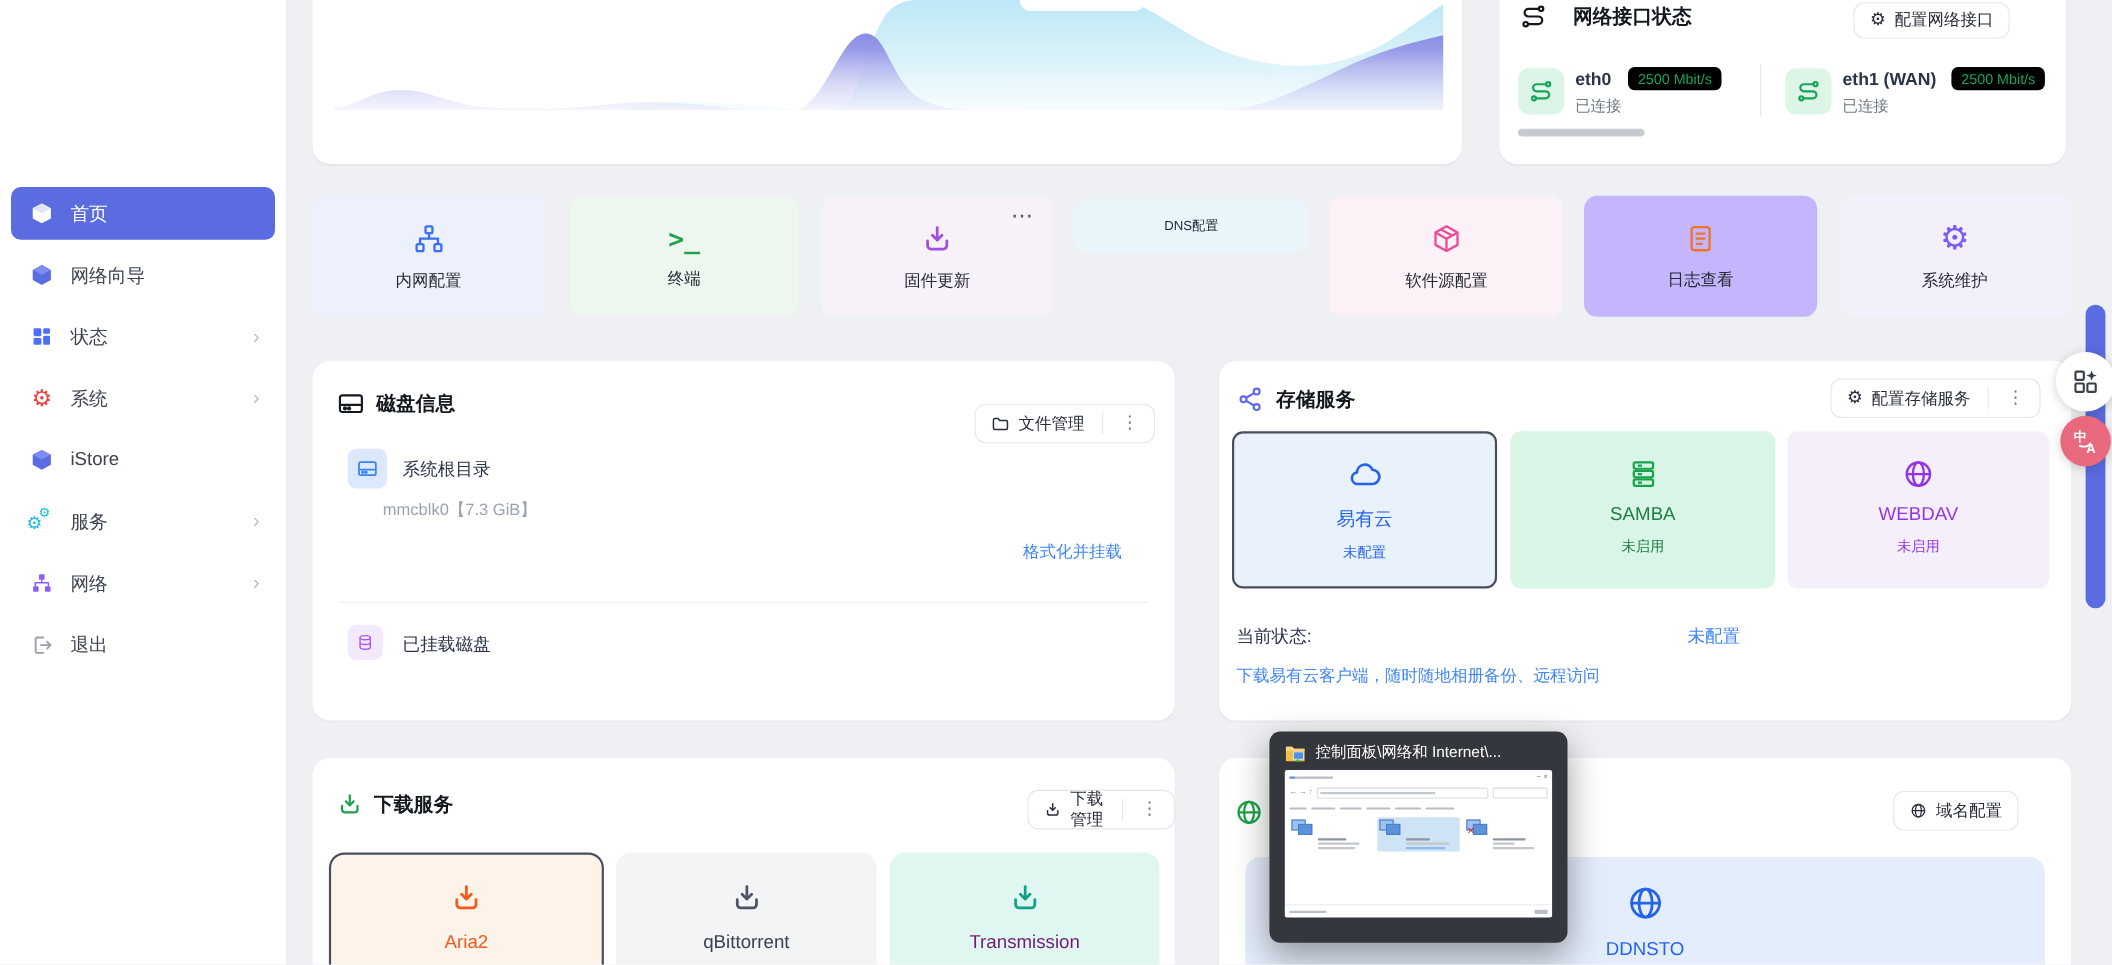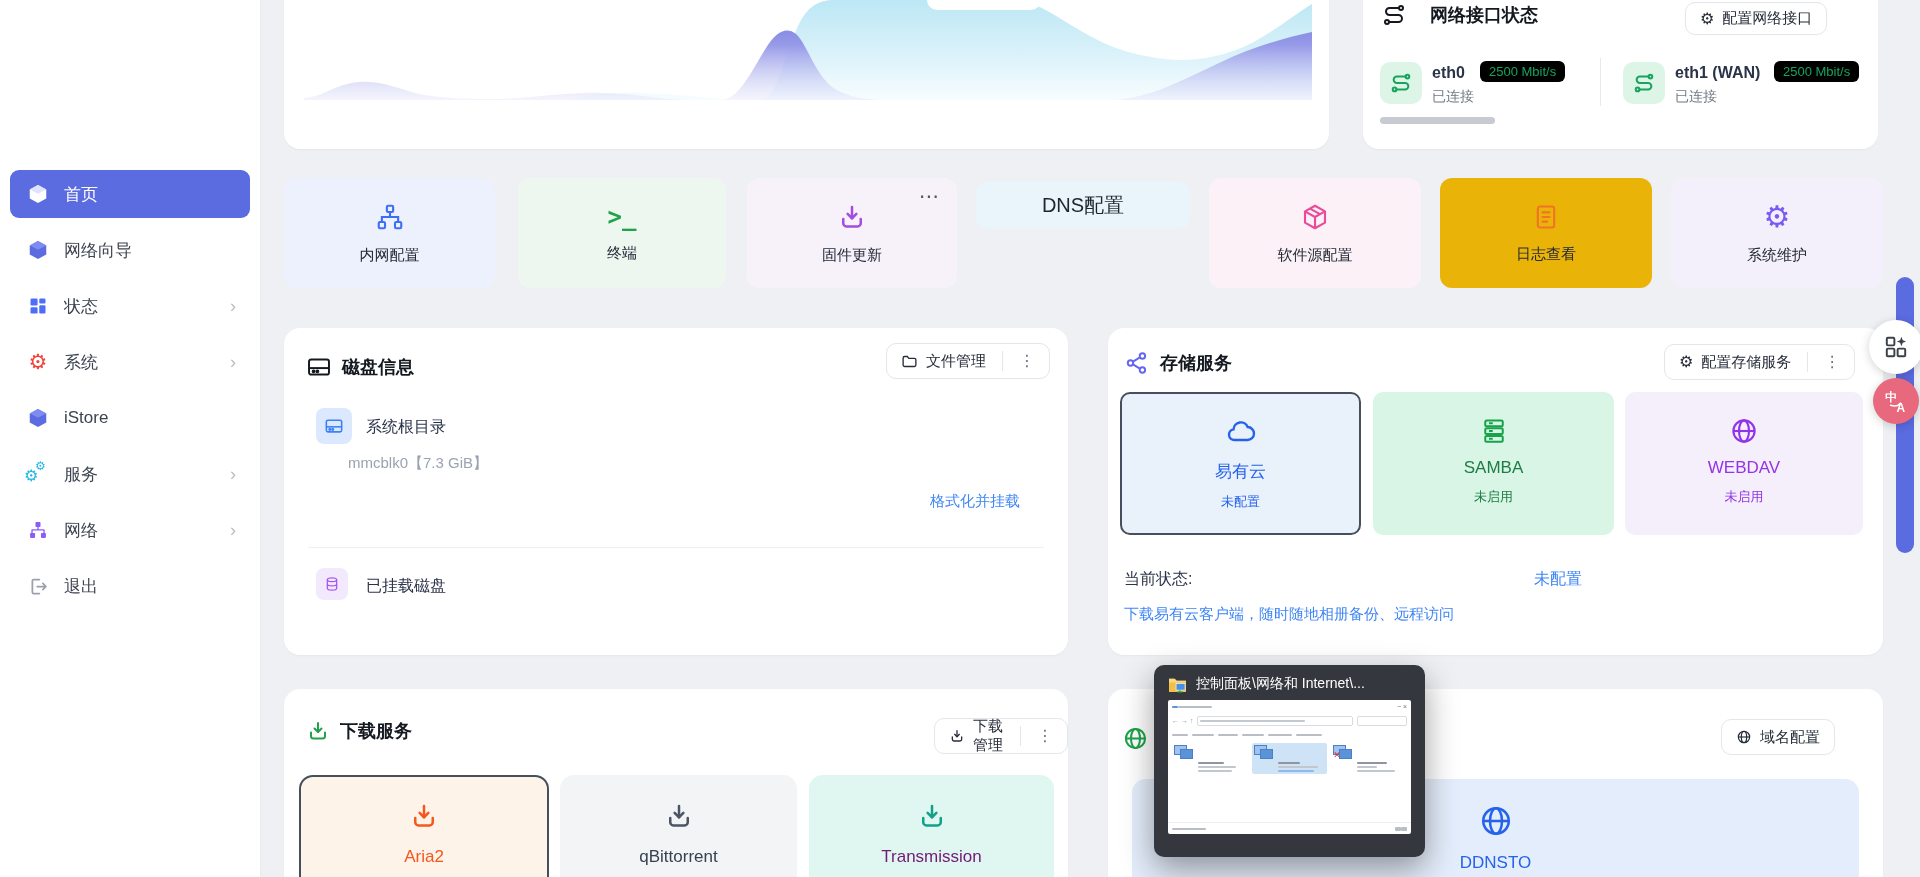--- a/index.html
+++ b/index.html
@@ -140,32 +140,32 @@
     <span>
         <svg width="30" height="30" viewBox="0 0 24 24" fill="none" stroke="#a34de0" stroke-width="2" stroke-linecap="round" stroke-linejoin="round">
           <path d="M12 4v9"></path>
           <path d="M8.5 9.5 12 13l3.5-3.5"></path>
           <path d="M5 13.5v3.5a2.5 2.5 0 0 0 2.5 2.5h9a2.5 2.5 0 0 0 2.5-2.5v-3.5"></path>
         </svg>
       </span>
     <span class="qlb">固件更新</span>
   </div>
   <div class="abs" style="left:976px;top:181px;width:214px;height:48px;background:#e9f5fa;border-radius:12px;display:flex;align-items:center;justify-content:center;">
-    <span style="font-size:20px;color:#1f2430;">DNS配置</span>
+    <span style="font-size:12px;color:#1f2430;">DNS配置</span>
   </div>
   <div class="abs qt" style="left:1209px;top:178px;width:212px;height:110px;background:#fbf1f6;">
     <span>
         <svg width="30" height="30" viewBox="0 0 24 24" fill="none" stroke="#ea4c9b" stroke-width="1.7" stroke-linejoin="round">
           <path d="M12 3l8 4.5v9L12 21l-8-4.5v-9z"></path>
           <path d="M12 12l8-4.5M12 12L4 7.5M12 12v9M8 5.25l8 4.5"></path>
         </svg>
       </span>
     <span class="qlb">软件源配置</span>
   </div>
-  <div class="abs qt" style="left:1440px;top:178px;width:212px;height:110px;background:#eab308;">
+  <div class="abs qt" style="left:1440px;top:178px;width:212px;height:110px;background:#c4b5fd;">
     <span>
         <svg width="28" height="28" viewBox="0 0 24 24" fill="none" stroke="#f07427" stroke-width="1.8" stroke-linecap="round">
           <rect x="5" y="3" width="14" height="18" rx="2"></rect>
           <path d="M9 8h6M9 12h6M9 16h4"></path>
         </svg>
       </span>
     <span class="qlb">日志查看</span>
   </div>
   <div class="abs qt" style="left:1671px;top:178px;width:212px;height:110px;background:#f3f0fb;">
     <span style="color:#7a5af5;font-size:30px;line-height:30px;">⚙</span>
@@ -177,21 +177,21 @@
       <span>
           <svg width="26" height="26" viewBox="0 0 24 24" fill="none" stroke="#14181f" stroke-width="1.8">
             <rect x="2.8" y="5" width="18.4" height="14" rx="2"></rect>
             <path d="M2.8 13h18.4"></path>
             <circle cx="7" cy="16" r="0.9" fill="#14181f"></circle>
             <circle cx="10.5" cy="16" r="0.9" fill="#14181f"></circle>
           </svg>
         </span>
       <span>磁盘信息</span>
     </div>
-    <div class="abs btn" style="left:602px;top:15px;">
+    <div class="abs btn" style="left:602px;top:39px;">
       <span>
           <svg width="17" height="17" viewBox="0 0 24 24" fill="none" stroke="#272d39" stroke-width="1.9">
             <path d="M3 7a2 2 0 0 1 2-2h4l2 2.5h8a2 2 0 0 1 2 2V17a2 2 0 0 1-2 2H5a2 2 0 0 1-2-2z"></path>
           </svg>
         </span>
       <span>文件管理</span>
       <span class="sep"></span>
       <span class="kebab">⋮</span>
     </div>
     <div class="abs iconbox" style="left:32px;top:80px;width:36px;height:36px;background:#dce8fd;">

